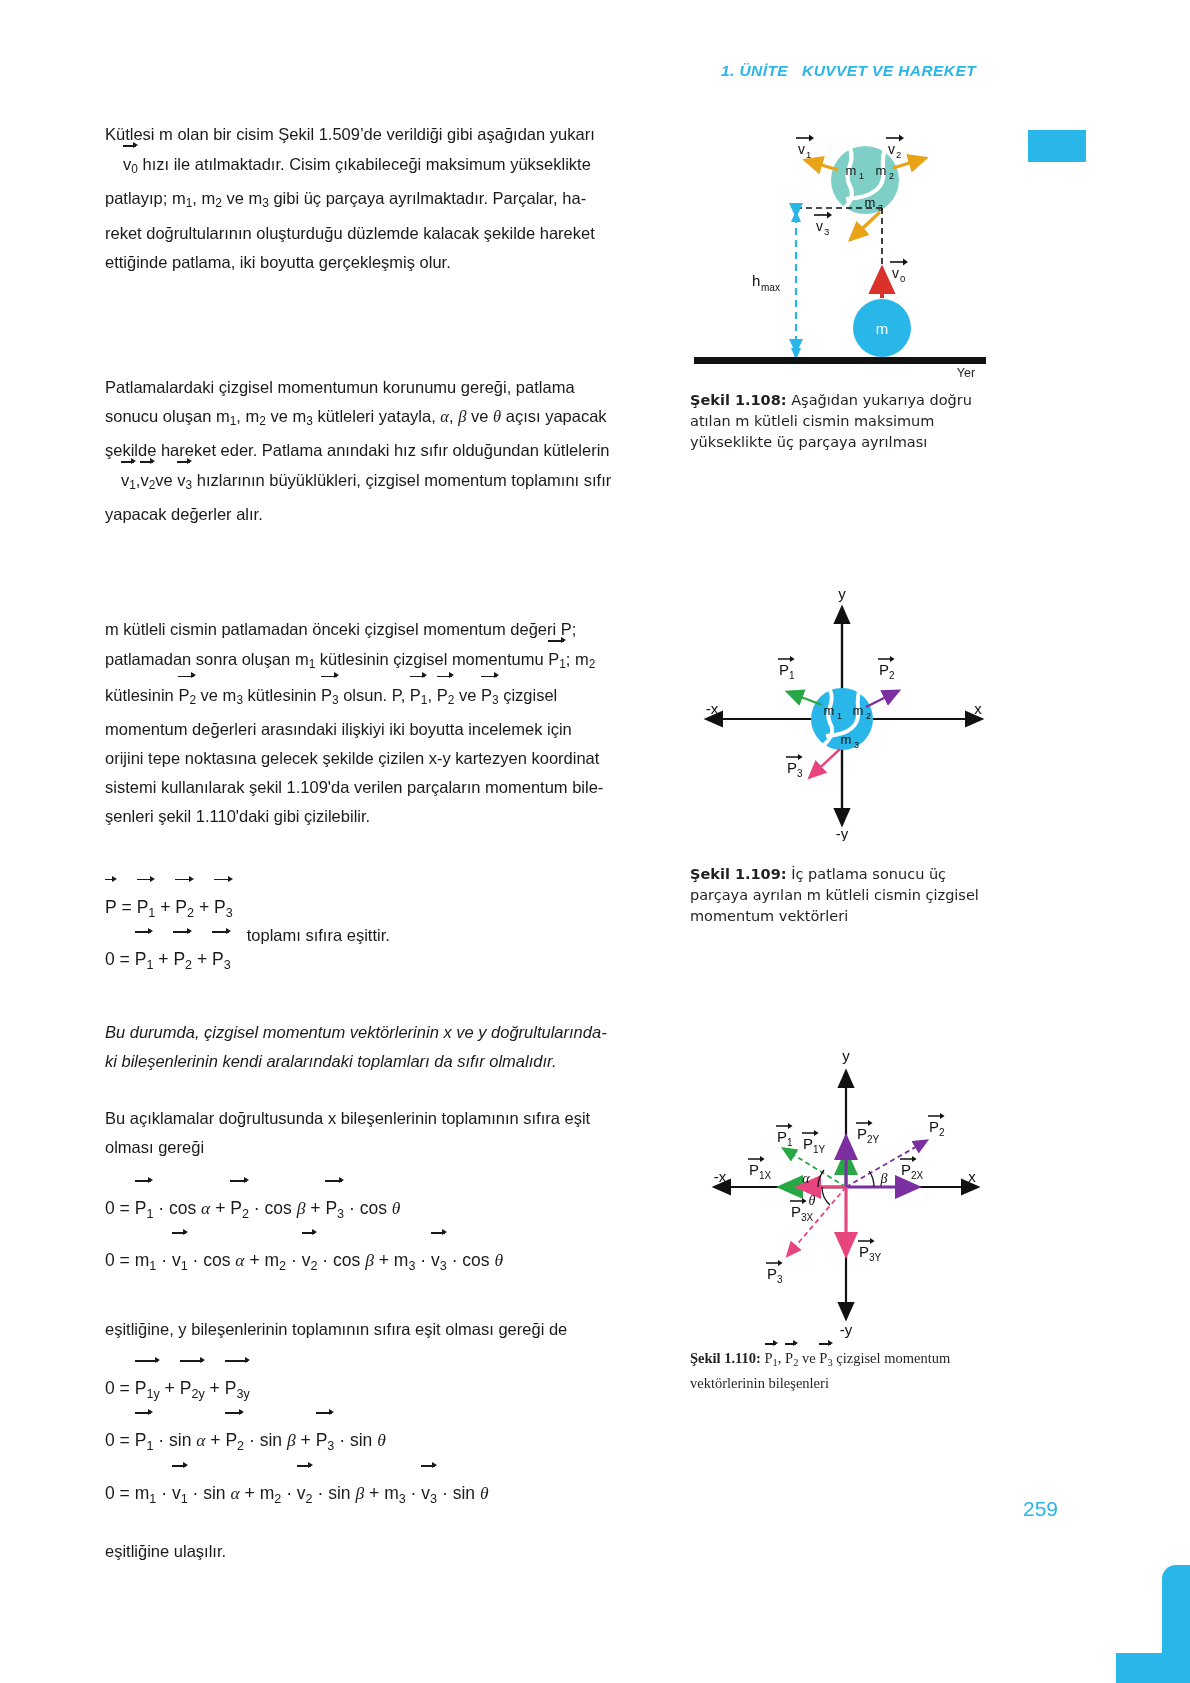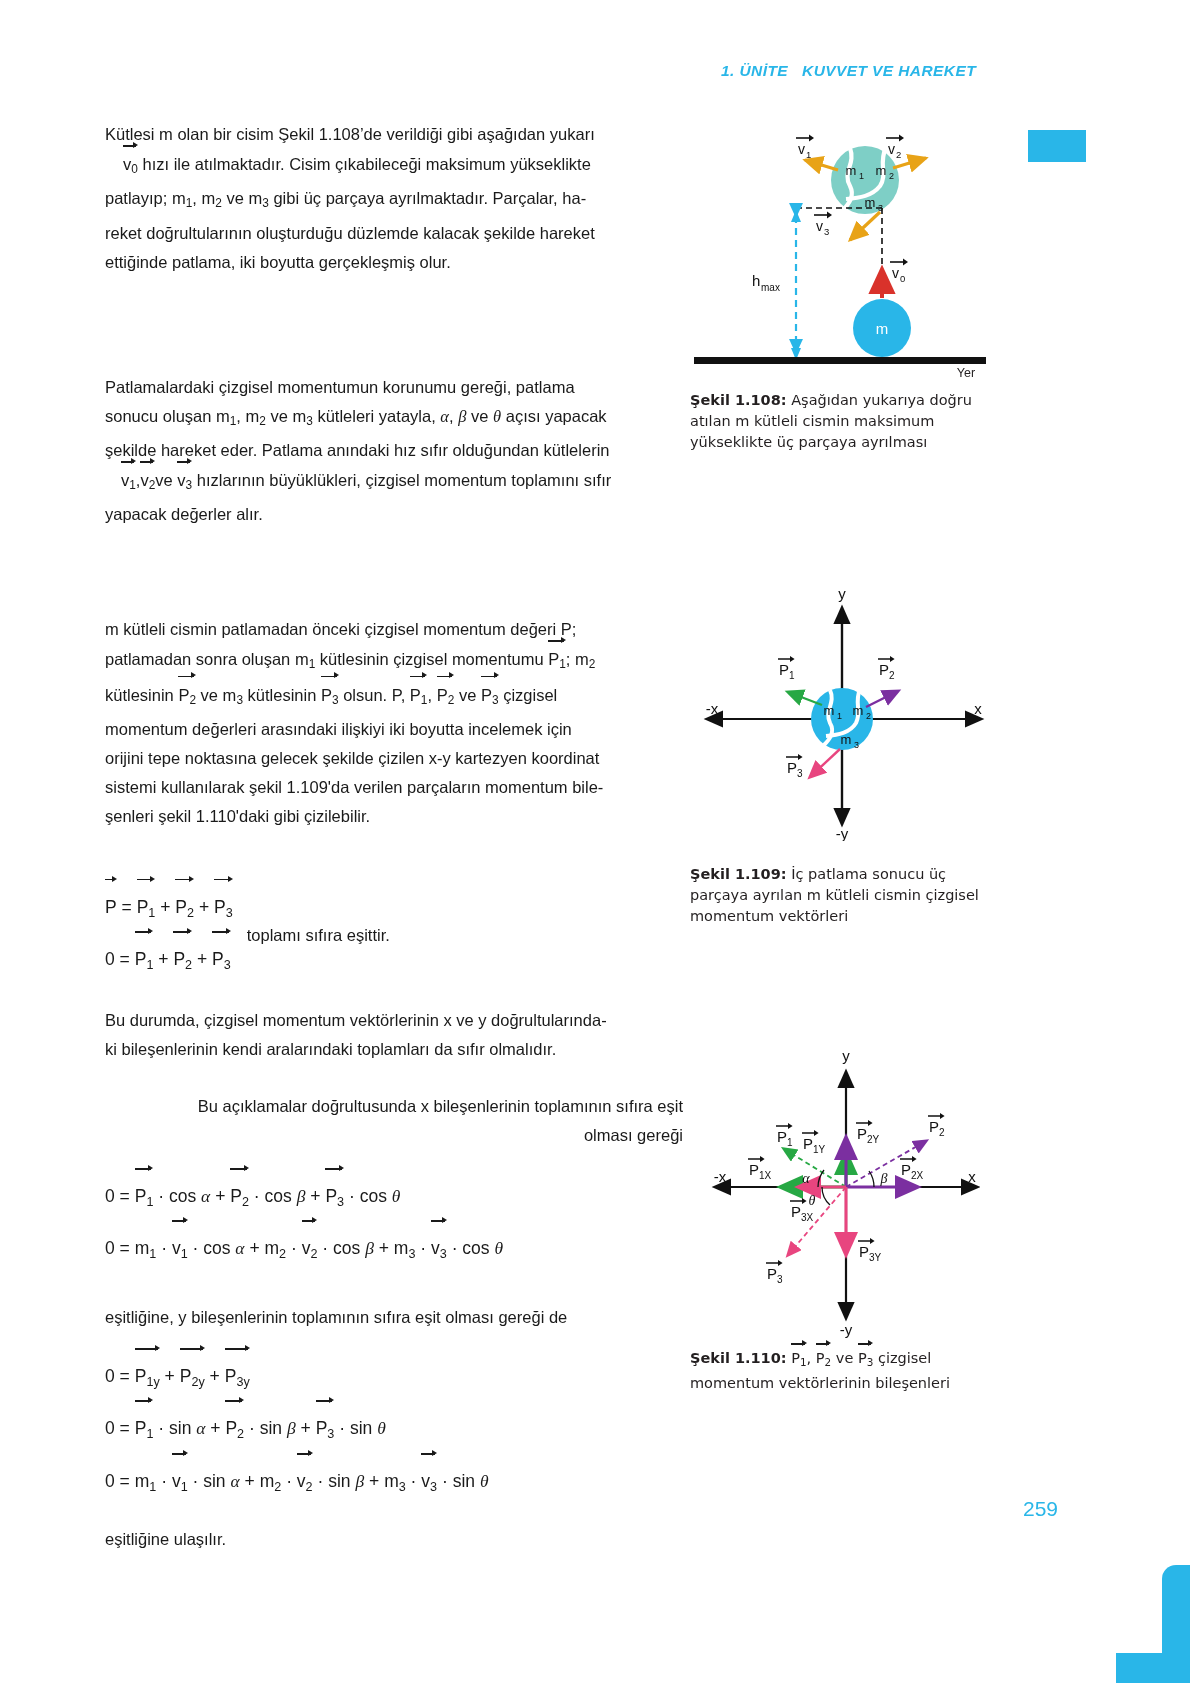--- a/index.html
+++ b/index.html
@@ -136,21 +136,21 @@
 </style>
 </head>
 <body>
 
 <div class="page-header">1. ÜNİTE   KUVVET VE HAREKET</div>
 <div class="header-tab"></div>
 
 <div class="col-left">
 
   <div class="para" style="width:578px;">
-    <span>Kütlesi m olan bir cisim Şekil 1.108’de verildiği gibi aşağıdan yukarı</span><br>
+    <span>Kütlesi m olan bir cisim Şekil 1.509’de verildiği gibi aşağıdan yukarı</span><br>
     <span style="display:inline-block;width:18px;"></span><span class="vec">v<sub>0</sub></span>
     <span>hızı ile atılmaktadır. Cisim çıkabileceği maksimum yükseklikte</span><br>
     <span>patlayıp; m</span><sub>1</sub><span>, m</span><sub>2</sub><span> ve m</span><sub>3</sub><span> gibi üç parçaya ayrılmaktadır. Parçalar, ha-</span><br>
     <span>reket doğrultularının oluşturduğu düzlemde kalacak şekilde hareket</span><br>
     <span>ettiğinde patlama, iki boyutta gerçekleşmiş olur.</span>
   </div>
 
   <div class="para" style="width:578px;margin-top:96px;">
     <span>Patlamalardaki çizgisel momentumun korunumu gereği, patlama</span><br>
     <span>sonucu oluşan m</span><sub>1</sub><span>, m</span><sub>2</sub><span> ve m</span><sub>3</sub><span> kütleleri yatayla,</span>
@@ -204,26 +204,26 @@
         <span class="vec"><span>P</span><sub>1</sub></span>
         <span>+</span>
         <span class="vec"><span>P</span><sub>2</sub></span>
         <span>+</span>
         <span class="vec"><span>P</span><sub>3</sub></span>
       </div>
     </div>
     <div class="para" style="margin-left:14px;">toplamı sıfıra eşittir.</div>
   </div>
 
-  <div class="para" style="margin-top:18px;width:578px;">
+  <div class="para" style="margin-top:30px;width:578px;font-style:italic;">
     <span>Bu durumda, çizgisel momentum vektörlerinin x ve y doğrultularında-</span><br>
     <span>ki bileşenlerinin kendi aralarındaki toplamları da sıfır olmalıdır.</span>
   </div>
 
-  <div class="para" style="margin-top:28px;width:578px;text-align:right;">
+  <div class="para" style="margin-top:28px;width:578px;">
     <span>Bu açıklamalar doğrultusunda x bileşenlerinin toplamının sıfıra eşit</span><br>
     <span>olması gereği</span>
   </div>
 
   <div class="eq-block" style="margin-top:22px;">
     <div class="eq">
       <span>0</span>
       <span>=</span>
       <span class="vec"><span>P</span><sub>1</sub></span>
       <span>·</span>
@@ -594,21 +594,21 @@
 
       <g>
         <line x1="106" y1="248" x2="120" y2="248" stroke="#111" stroke-width="1.5"></line>
         <path d="M118,245 L122.6,248 L118,251 Z" fill="#111"></path>
         <text x="107" y="264" font-family="Liberation Sans, sans-serif" font-size="15" fill="#111">P</text>
         <text x="117" y="268" font-family="Liberation Sans, sans-serif" font-size="10" fill="#111">3</text>
       </g>
     </svg>
   </div>
 
-  <div class="fig-caption" style="margin-top:2px;width:290px;">
+  <div class="fig-caption" style="margin-top:2px;width:290px;font-family:Liberation Serif, serif;">
     <b>Şekil 1.110:</b>
     <span class="vec">P<sub>1</sub></span><span>,</span>
     <span class="vec">P<sub>2</sub></span>
     <span>ve</span>
     <span class="vec">P<sub>3</sub></span>
     <span>çizgisel momentum vektörlerinin bileşenleri</span>
   </div>
 
 </div>
 

